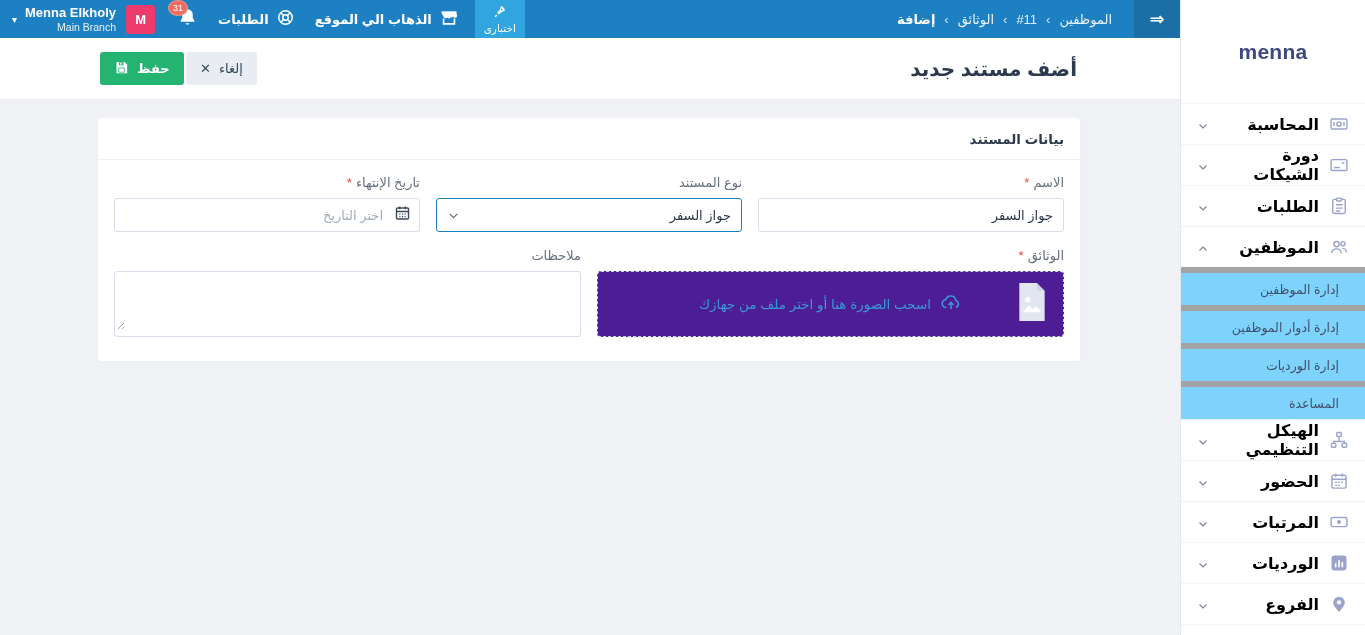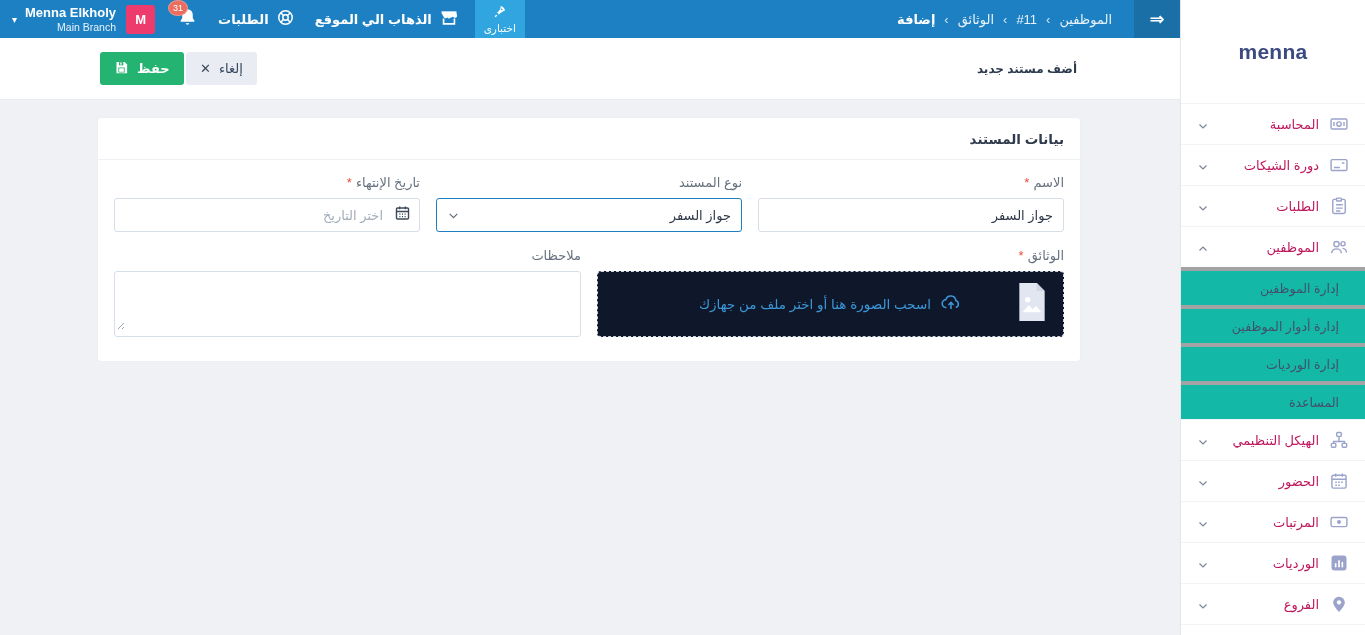--- a/index.html
+++ b/index.html
@@ -4,23 +4,23 @@
 <style>
   * { box-sizing: border-box; margin: 0; padding: 0; }
   html,body { width:1365px; height:635px; overflow:hidden; }
   body { font-family:"Liberation Sans","DejaVu Sans",sans-serif; background:#eff1f4; direction:rtl; }
 
   
   .sidebar { position:absolute; top:0; right:0; width:185px; height:635px; background:#fff; border-left:1px solid #e3e7ec; z-index:5; }
   .logo { height:103px; display:flex; align-items:center; justify-content:center; font-size:21px; font-weight:bold; color:#3b4a80; letter-spacing:.3px; }
   .s-item { height:41px; display:flex; align-items:center; gap:10px; padding:0 16px; border-top:1px solid #f2f3f6; cursor:pointer; background:#fff; }
   .s-item .s-ic { flex:0 0 20px; height:20px; }
-  .s-label { flex:1; font-size:13px; color:#be185d; font-weight:400; }
+  .s-label { flex:1; font-size:16px; color:#000000; font-weight:700; }
   .chev { flex:0 0 12px; height:12px; color:#7c8696; }
-  .sub-item { height:38px; display:flex; align-items:center; padding:0 26px 0 16px; border-top:4px solid #a3a3a3; font-size:12.5px; color:#42506b; background:#14b8a6; cursor:pointer; }
+  .sub-item { height:38px; display:flex; align-items:center; padding:0 26px 0 16px; border-top:6px solid #a3a3a3; font-size:12.5px; color:#42506b; background:#7dd3fc; cursor:pointer; }
   .s-bottom-line { border-top:1px solid #f2f3f6; height:0; }
 
   
   .main { position:absolute; top:0; left:0; width:1180px; height:635px; }
 
   
   .topbar { display:flex; direction:ltr; align-items:center; height:38px; background:#1d80c3; }
   .caret { color:#fff; font-size:10px; margin:0 8px 0 12px; cursor:pointer; }
   .user-names { text-align:right; color:#fff; line-height:1.2; cursor:pointer; }
   .user-name { font-size:13px; font-weight:bold; }
@@ -32,21 +32,21 @@
   .trial { width:50px; height:38px; background:#30a5df; display:flex; flex-direction:column; align-items:center; justify-content:center; gap:1px; color:#fff; font-size:10.5px; margin-left:16px; cursor:pointer; }
   .tb-right { margin-left:auto; display:flex; align-items:center; }
   .breadcrumb { direction:rtl; display:flex; align-items:center; gap:9px; color:#eaf3fa; font-size:13px; }
   .crumb { cursor:pointer; }
   .crumb-last { font-weight:bold; color:#fff; }
   .sep { direction:ltr; unicode-bidi:bidi-override; font-size:13px; opacity:.85; }
   .toggle { width:46px; height:38px; background:#1a6fa6; display:flex; align-items:center; justify-content:center; color:#fff; font-size:18px; font-weight:bold; margin-left:22px; cursor:pointer; }
 
   
   .page-header { position:relative; height:62px; background:#fff; border-bottom:1px solid #e8ebef; }
-  .ph-title { position:absolute; right:103px; top:50%; transform:translateY(-50%); font-size:12px; font-weight:bold; color:#2c3a4e;margin-left:12px; }
+  .ph-title { position:absolute; right:103px; top:50%; transform:translateY(-50%); font-size:20px; font-weight:bold; color:#2c3a4e;margin-left:12px; }
   .btn { position:absolute; top:14px; height:33px; display:flex; direction:ltr; align-items:center; gap:8px; padding:0 14px; border:none; border-radius:3px; font-size:13px; font-family:inherit; cursor:pointer; }
   .btn-save { left:100px; background:#24b371; color:#fff; font-weight:600; }
   .btn-cancel { left:186px; background:#e9edf3; color:#34495e; }
   .btn-cancel .x { font-size:13px; color:#3c4858; }
 
   
   .content { position:relative; height:587px; background:#eff1f4; }
   .card { position:absolute; top:17px; left:97px; width:984px; background:#fff; border:1px solid #edeff3; border-radius:4px; }
   .card-header { padding:13px 16px 12px; border-bottom:1px solid #eef0f3; font-size:13.5px; color:#2f3b4c; font-weight:600; }
   .card-body { padding:15px 16px 20px; }
@@ -55,21 +55,21 @@
   .field { flex:1; min-width:0; }
   .f-label { display:flex; align-items:center; gap:4px; font-size:13px; color:#67717f; margin-bottom:8px; }
   .req { color:#e74c3c; font-size:13px; }
   .text-input { width:100%; height:34px; border:1px solid #d8dee8; border-radius:3px; padding:0 10px; font-size:13px; color:#2d3748; font-family:inherit; background:#fff; }
   .select-box { height:34px; border:1px solid #1e7fc0; border-radius:3px; background:#fff; display:flex; align-items:center; justify-content:space-between; padding:0 10px; font-size:13px; color:#2d3748; cursor:pointer; }
   .select-box .chev { color:#5f6b7a; }
   .date-box { position:relative; }
   .date-box .text-input { padding-right:36px; }
   .date-box .cal { position:absolute; right:9px; top:50%; transform:translateY(-50%); color:#3f4a58; }
   .text-input::placeholder { color:#a3adb9; }
-  .dropzone { position:relative; height:66px; border:1px dashed #ccd4de; border-radius:4px; background:#0f172a; display:flex; align-items:center; justify-content:center; gap:9px; cursor:pointer; }
+  .dropzone { position:relative; height:66px; border:1px dashed #ccd4de; border-radius:4px; background:#4c1d95; display:flex; align-items:center; justify-content:center; gap:9px; cursor:pointer; }
   .dz-text { color:#3b97d8; font-size:13.5px; }
   .dz-file { position:absolute; right:12px; top:50%; transform:translateY(-50%); }
   .notes-wrap { position:relative; }
   .notes-area { width:100%; height:66px; border:1px solid #d7dfeb; border-radius:3px; resize:none; font-family:inherit; font-size:13px; color:#2d3748; padding:8px 10px; }
   .grip { position:absolute; left:3px; bottom:6px; }
 </style>
 </head>
 <body>
 
 <aside class="sidebar">

